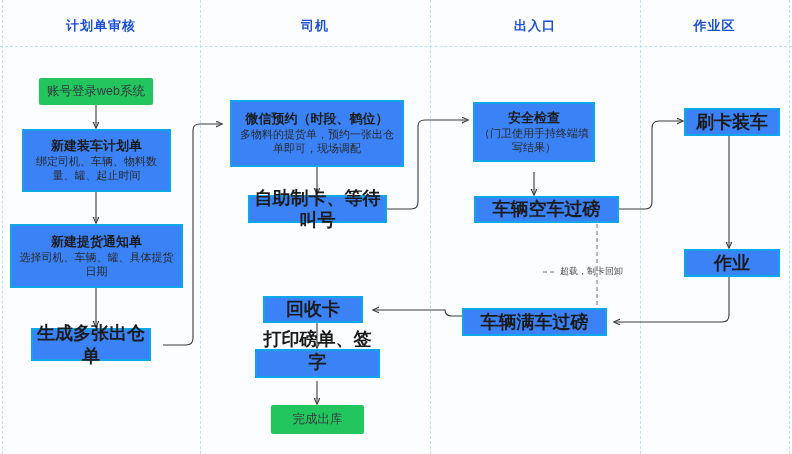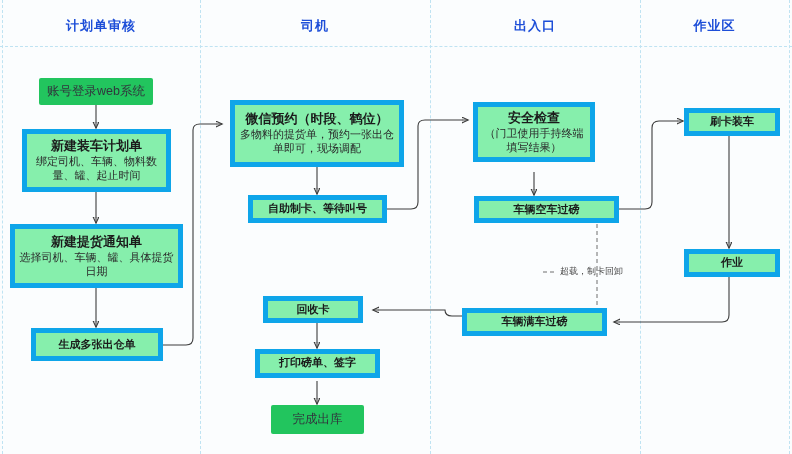--- a/index.html
+++ b/index.html
@@ -24,38 +24,38 @@
     position:absolute;top:17px;
     text-align:center;
     font-size:13px;font-weight:bold;color:#1d4ed8;
     letter-spacing:1px;
     font-family:"Liberation Serif","DejaVu Serif",serif;
   }
 
   
   .node{
     position:absolute;box-sizing:border-box;
-    background:#86efac;
-    border:5px solid #0ea5e9;
+    background:#3b82f6;
+    border:2px solid #0ea5e9;
     display:flex;flex-direction:column;
     align-items:center;justify-content:center;
     text-align:center;
     color:#1b1b1b;
     padding:3px 4px;
   }
   .node .t{
     font-size:13px;font-weight:bold;line-height:1.25;
     font-family:"Liberation Serif","DejaVu Serif",serif;
   }
   .node .s{
     font-size:11px;font-weight:normal;line-height:1.25;
     color:#2a2a2a;margin-top:1px;
     font-family:"Liberation Sans","DejaVu Sans",sans-serif;
   }
-  .node.single .t{font-size:11px;}
+  .node.single .t{font-size:18px;}
   .node.pill{
     background:#22c55e;border:none;border-radius:2px;
   }
   .node.pill .t{
     font-weight:normal;color:#31363d;font-size:12.5px;
     font-family:"Liberation Sans","DejaVu Sans",sans-serif;
   }
 
   
   .edge-label{
@@ -132,21 +132,21 @@
   <div class="node" style="left:22px;top:129px;width:149px;height:63px;">
     <div class="t">新建装车计划单</div>
     <div class="s">绑定司机、车辆、物料数量、罐、起止时间</div>
   </div>
 
   <div class="node" style="left:10px;top:224px;width:173px;height:64px;">
     <div class="t">新建提货通知单</div>
     <div class="s">选择司机、车辆、罐、具体提货日期</div>
   </div>
 
-  <div class="node single" style="left:31px;top:328px;width:132px;height:33px;">
+  <div class="node single" style="left:31px;top:328px;width:120px;height:33px;">
     <div class="t">生成多张出仓单</div>
   </div>
 
   <div class="node" style="left:230px;top:100px;width:174px;height:67px;">
     <div class="t">微信预约（时段、鹤位）</div>
     <div class="s">多物料的提货单，预约一张出仓单即可，现场调配</div>
   </div>
 
   <div class="node single" style="left:248px;top:195px;width:139px;height:28px;">
     <div class="t">自助制卡、等待叫号</div>

